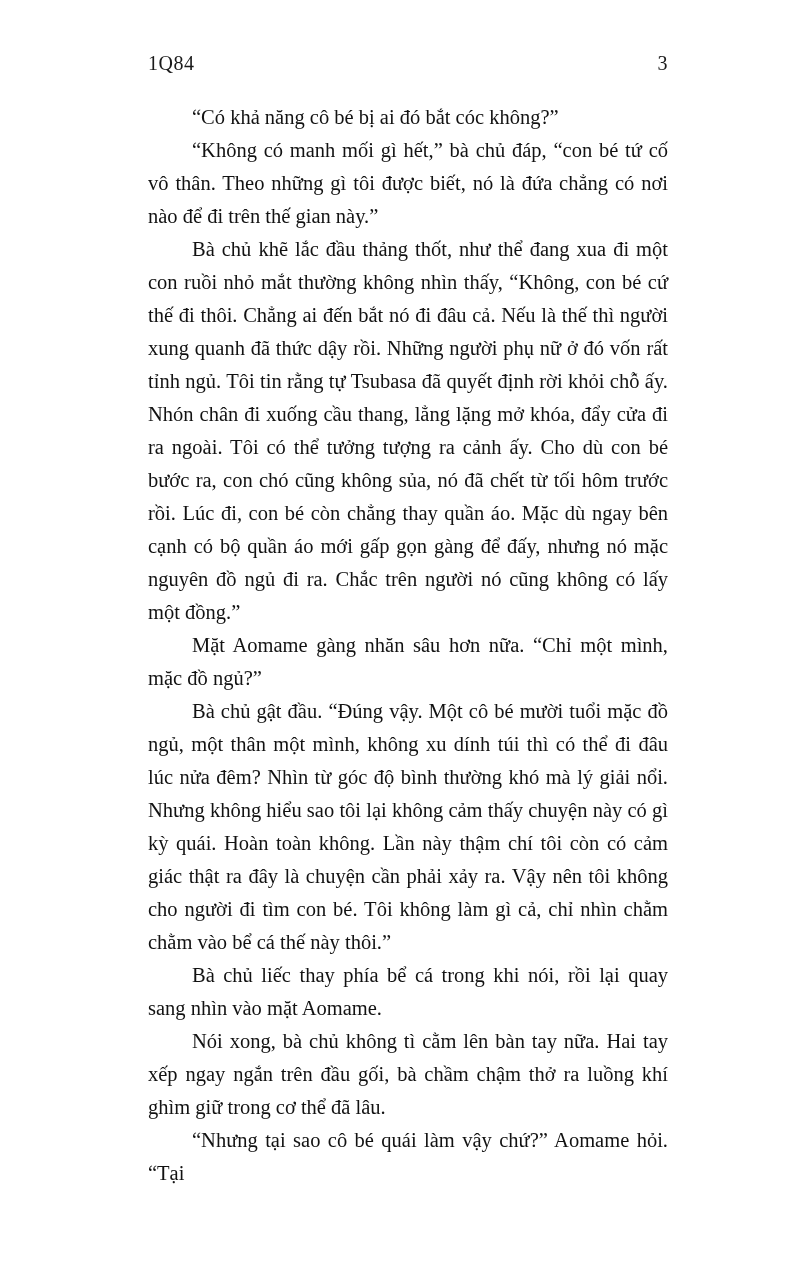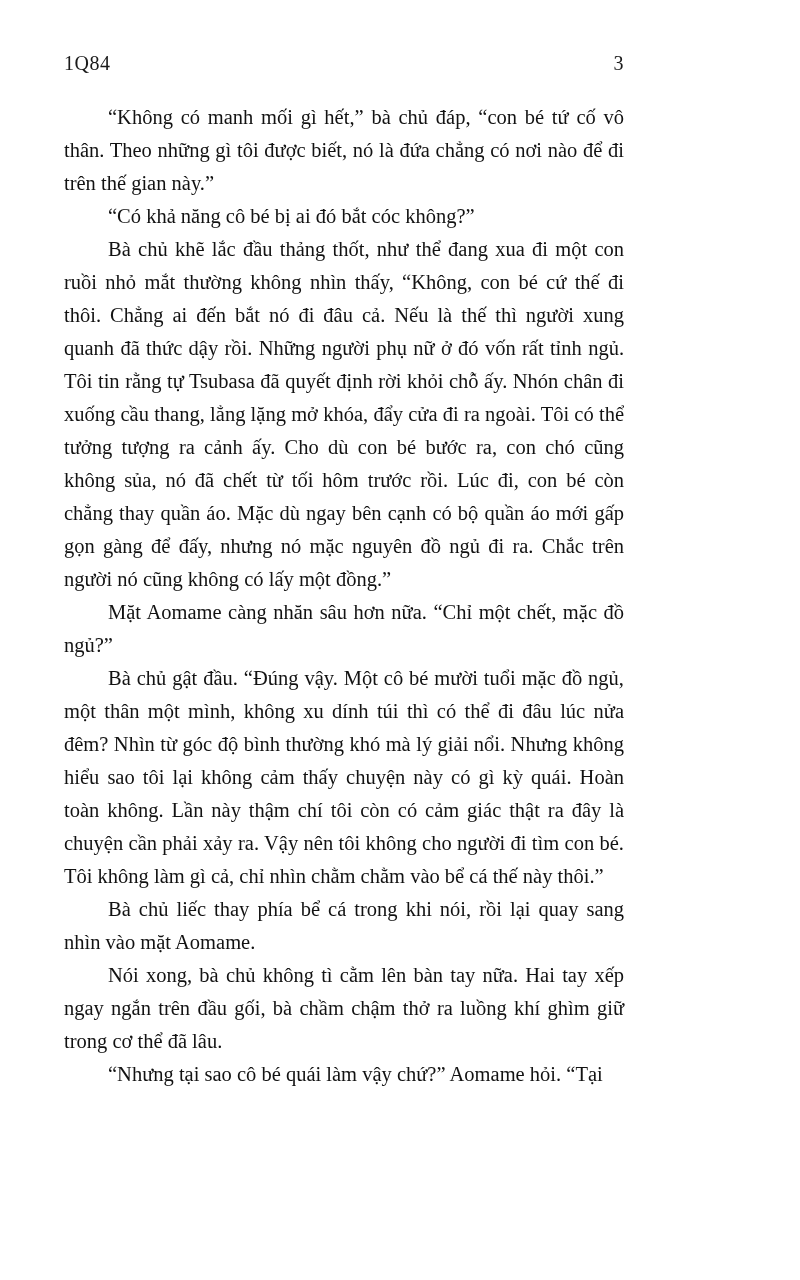--- a/index.html
+++ b/index.html
@@ -11,22 +11,23 @@
       width: 800px;
       height: 1280px;
       background: #ffffff;
       font-family: "Liberation Serif", "DejaVu Serif", serif;
       color: #161616;
       overflow: hidden;
     }
     .page {
       width: 719px;
       height: 1280px;
-      padding: 52px 95px 40px 64px;
+      padding: 52px 95px 40px 104px;
       position: relative;
+      margin-left: 44px;
     }
     .running-header {
       display: flex;
       justify-content: space-between;
       align-items: baseline;
       font-size: 20px;
       letter-spacing: 0.5px;
       margin-bottom: 26px;
       color: #1a1a1a;
     }
@@ -52,23 +53,23 @@
 <body>
 
 <div class="page">
 
   <div class="running-header">
     <span class="title">1Q84</span>
     <span class="pagenum">3</span>
   </div>
 
   <div class="text-column">
+    <p>“Có khả năng cô bé bị ai đó bắt cóc không?”</p>
     <p>“Không có manh mối gì hết,” bà chủ đáp, “con bé tứ cố vô thân. Theo những gì tôi được biết, nó là đứa chẳng có nơi nào để đi trên thế gian này.”</p>
-    <p>“Có khả năng cô bé bị ai đó bắt cóc không?”</p>
     <p>Bà chủ khẽ lắc đầu thảng thốt, như thể đang xua đi một con ruồi nhỏ mắt thường không nhìn thấy, “Không, con bé cứ thế đi thôi. Chẳng ai đến bắt nó đi đâu cả. Nếu là thế thì người xung quanh đã thức dậy rồi. Những người phụ nữ ở đó vốn rất tỉnh ngủ. Tôi tin rằng tự Tsubasa đã quyết định rời khỏi chỗ ấy. Nhón chân đi xuống cầu thang, lẳng lặng mở khóa, đẩy cửa đi ra ngoài. Tôi có thể tưởng tượng ra cảnh ấy. Cho dù con bé bước ra, con chó cũng không sủa, nó đã chết từ tối hôm trước rồi. Lúc đi, con bé còn chẳng thay quần áo. Mặc dù ngay bên cạnh có bộ quần áo mới gấp gọn gàng để đấy, nhưng nó mặc nguyên đồ ngủ đi ra. Chắc trên người nó cũng không có lấy một đồng.”</p>
-    <p>Mặt Aomame càng nhăn sâu hơn nữa. “Chỉ một chết, mặc đồ ngủ?”</p>
+    <p>Mặt Aomame gàng nhăn sâu hơn nữa. “Chỉ một mình, mặc đồ ngủ?”</p>
     <p>Bà chủ gật đầu. “Đúng vậy. Một cô bé mười tuổi mặc đồ ngủ, một thân một mình, không xu dính túi thì có thể đi đâu lúc nửa đêm? Nhìn từ góc độ bình thường khó mà lý giải nổi. Nhưng không hiểu sao tôi lại không cảm thấy chuyện này có gì kỳ quái. Hoàn toàn không. Lần này thậm chí tôi còn có cảm giác thật ra đây là chuyện cần phải xảy ra. Vậy nên tôi không cho người đi tìm con bé. Tôi không làm gì cả, chỉ nhìn chằm chằm vào bể cá thế này thôi.”</p>
     <p>Bà chủ liếc thay phía bể cá trong khi nói, rồi lại quay sang nhìn vào mặt Aomame.</p>
     <p>Nói xong, bà chủ không tì cằm lên bàn tay nữa. Hai tay xếp ngay ngắn trên đầu gối, bà chầm chậm thở ra luồng khí ghìm giữ trong cơ thể đã lâu.</p>
     <p>“Nhưng tại sao cô bé quái làm vậy chứ?” Aomame hỏi. “Tại</p>
   </div>
 
 </div>
 
 </body></html>

